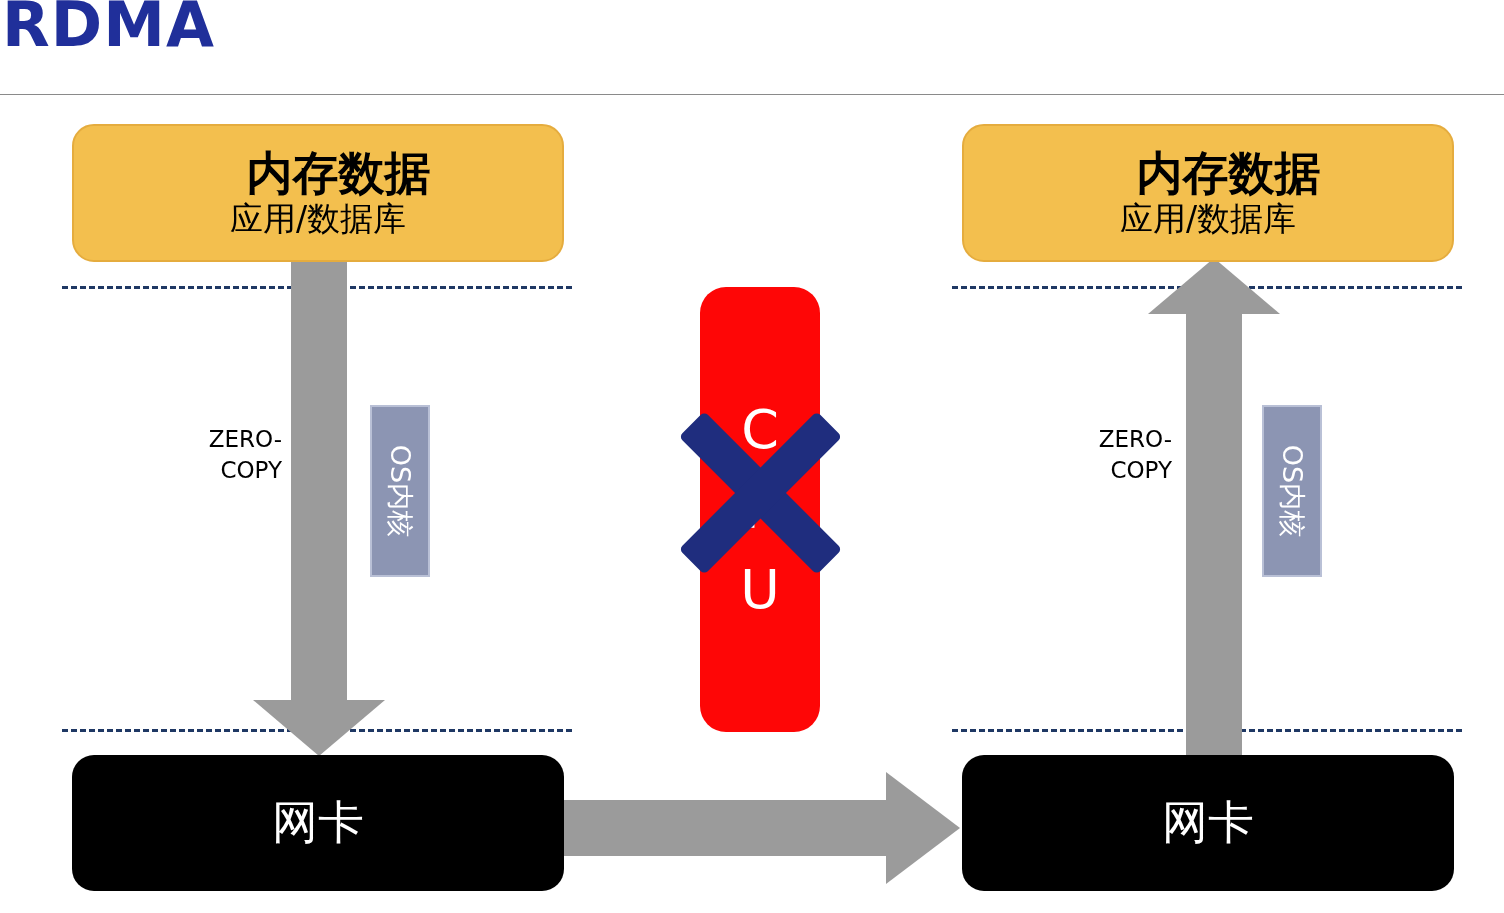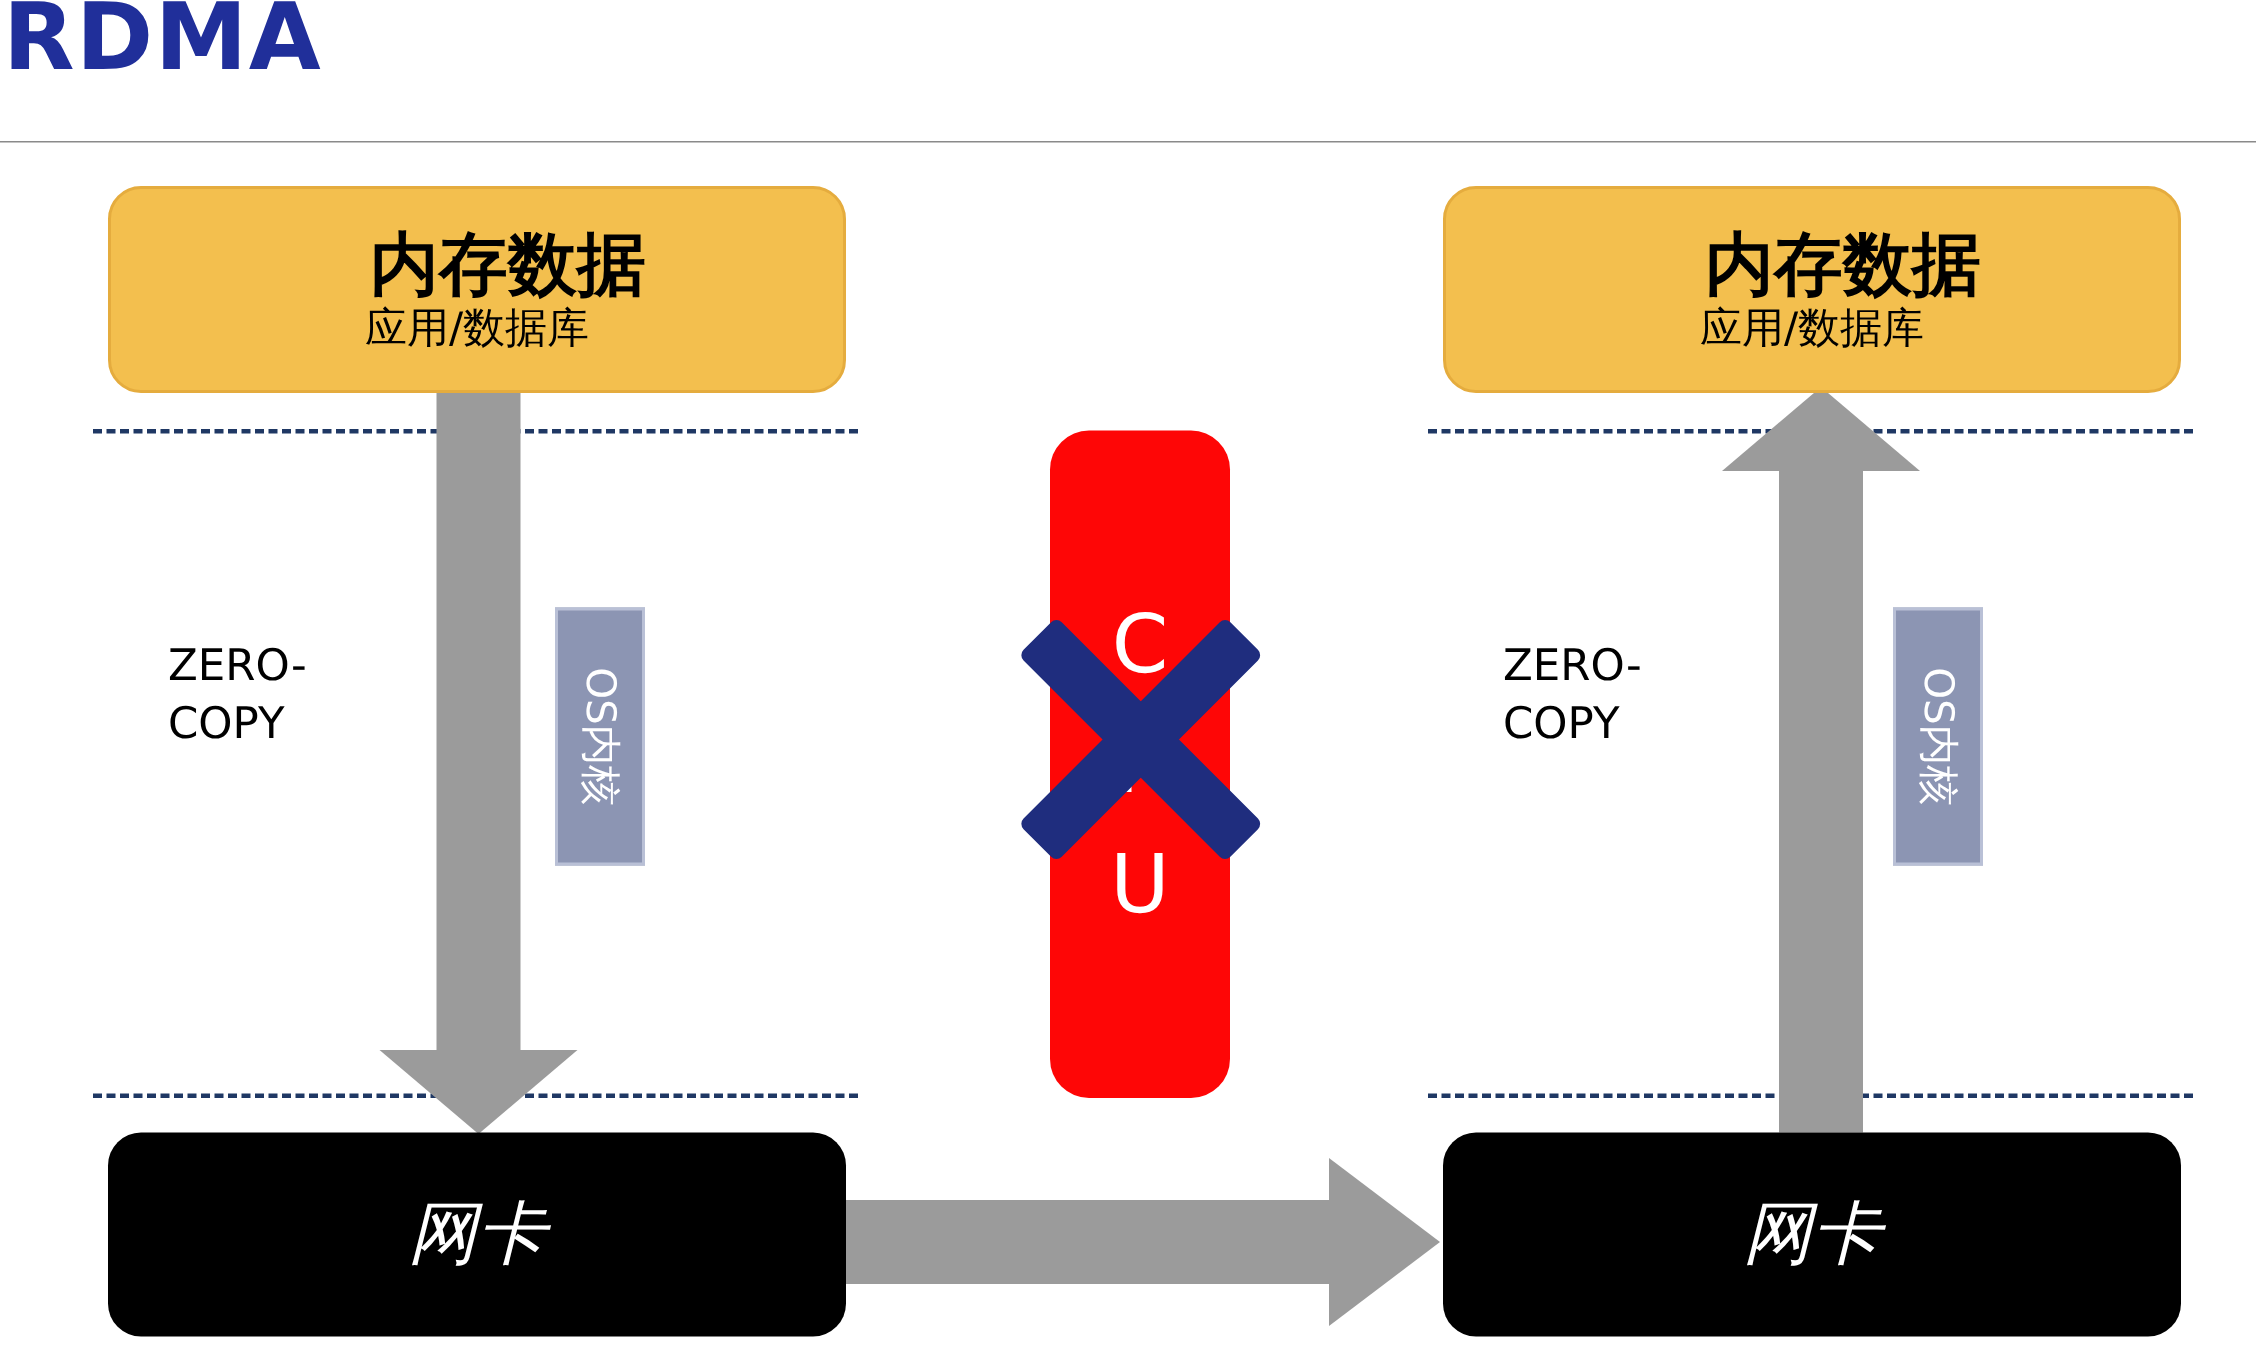--- a/index.html
+++ b/index.html
@@ -36,21 +36,21 @@
     position:absolute;width:492px;height:138px;
     background:var(--memory-box);
     border:2px solid #E5AC3E;
     border-radius:22px;
     display:flex;flex-direction:column;align-items:center;justify-content:center;
     z-index:2;box-sizing:border-box;
   }
   .left-mem{left:72px;top:124px;}
   .right-mem{left:962px;top:124px;}
   .mem-title{font-size:46px;font-weight:bold;color:#000;line-height:1.1;margin-left:41px;}
-  .mem-sub{font-size:28px;color:#000;line-height:1.2;}
+  .mem-sub{font-size:33px;color:#000;line-height:1.2;}
 
   
   .dash{
     position:absolute;height:0;width:510px;
     border-top:3px dashed var(--dashed);
     z-index:0;
   }
   .dash-lt{left:62px;top:286px;}
   .dash-lb{left:62px;top:729px;}
   .dash-rt{left:952px;top:286px;}
@@ -66,22 +66,22 @@
     border-top:56px solid var(--arrow);
   }
   .head-up{
     position:absolute;left:1148px;top:258px;width:0;height:0;z-index:1;
     border-left:66px solid transparent;border-right:66px solid transparent;
     border-bottom:56px solid var(--arrow);
   }
 
   
   .zero-copy{
-    position:absolute;width:170px;text-align:left;
-    font-size:29px;color:#000;line-height:1.35;
+    position:absolute;width:170px;text-align:right;
+    font-size:23px;color:#000;line-height:1.35;
     white-space:pre-line;z-index:2;
   }
   .zc-left{left:112px;top:424px;}
   .zc-right{left:1002px;top:424px;}
 
   
   .os-box{
     position:absolute;width:60px;height:172px;
     background:var(--os-kernel-box);
     border:2px solid var(--os-kernel-border);
@@ -99,21 +99,21 @@
   
   .nic-box{
     position:absolute;width:492px;height:136px;
     background:var(--nic-box);
     border-radius:22px;
     display:flex;align-items:center;justify-content:center;
     z-index:2;
   }
   .nic-left{left:72px;top:755px;}
   .nic-right{left:962px;top:755px;}
-  .nic-box span{font-size:46px;color:#ffffff;font-style:italic;}
+  .nic-box span{font-size:46px;color:#ffffff;}
 
   
   .cpu-box{
     position:absolute;left:700px;top:287px;width:120px;height:445px;
     background:var(--cpu-box);
     border-radius:26px;
     display:flex;flex-direction:column;align-items:center;justify-content:center;
     gap:26px;z-index:2;
   }
   .cpu-letter{font-size:54px;color:#ffffff;line-height:1;}

